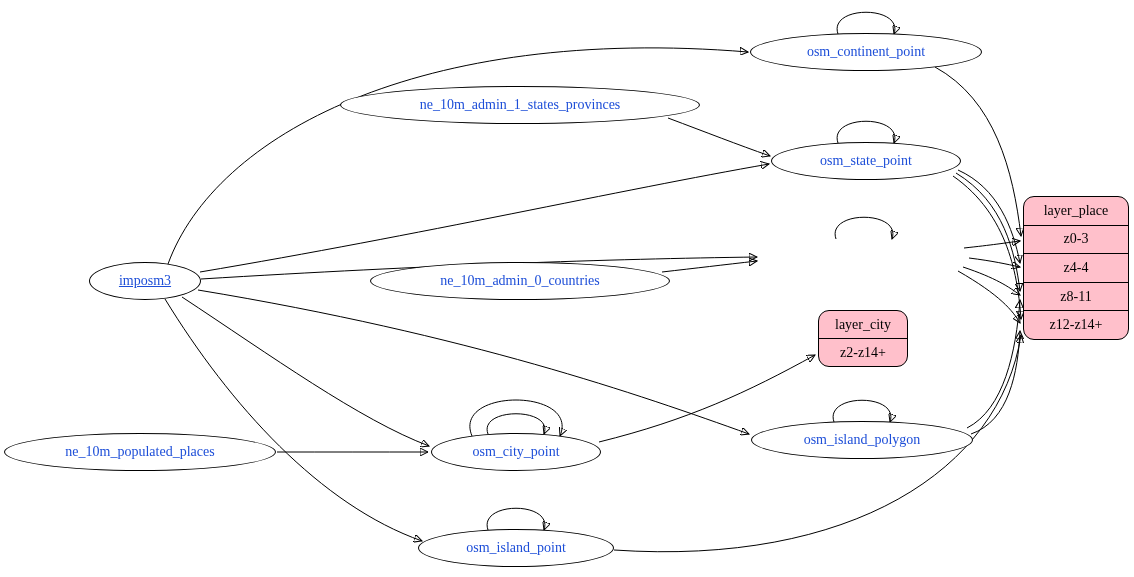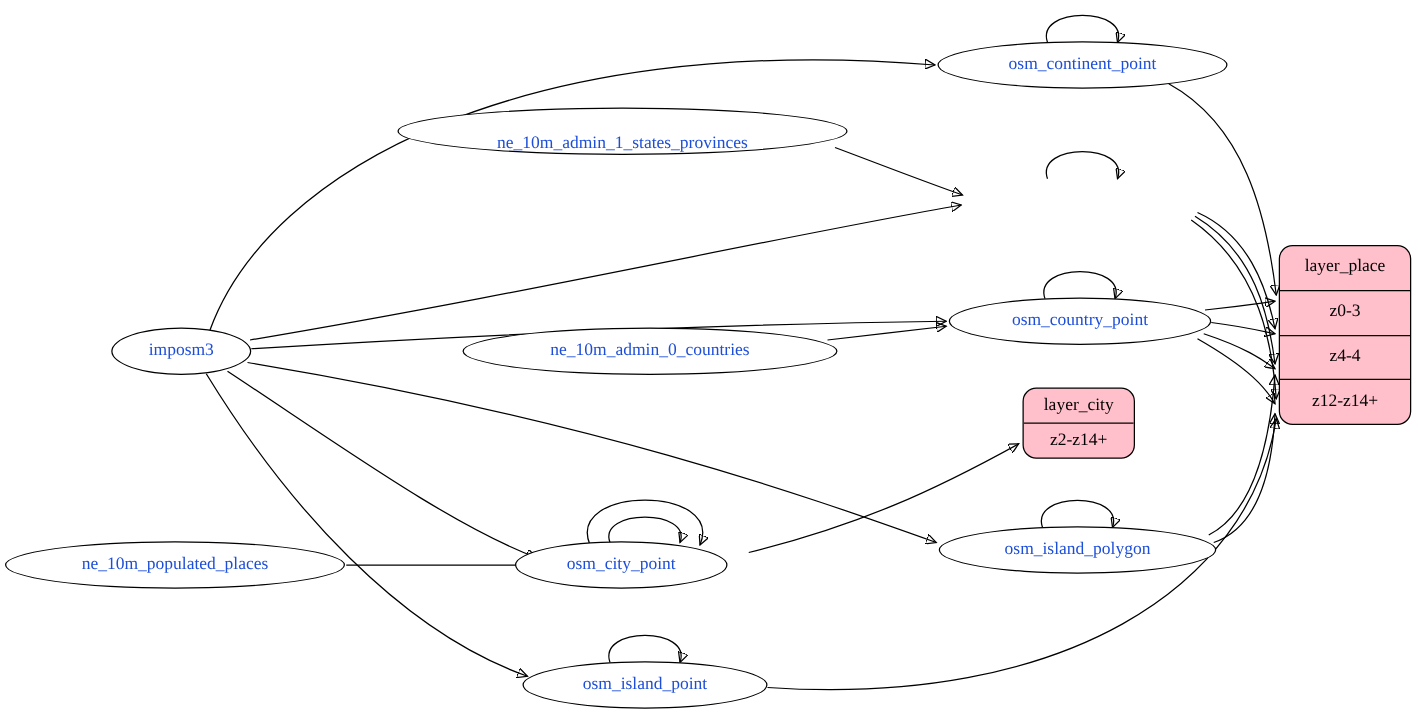--- a/index.html
+++ b/index.html
@@ -81,61 +81,62 @@
     <path marker-end="url(#arrow)" d="M 969,258 C 993,261 1006,264 1020,267"></path>
     <path marker-end="url(#arrow)" d="M 963,267 C 996,278 1009,287 1020,295"></path>
     <path marker-end="url(#arrow)" d="M 958,271 C 1000,295 1013,311 1020,323"></path>
     <path marker-end="url(#arrow)" d="M 967,428 C 1004,409 1016,352 1020,300"></path>
     <path marker-end="url(#arrow)" d="M 971,434 C 1009,421 1018,372 1020,331"></path>
     <path marker-end="url(#arrow)" d="M 614,550 C 850,566 1000,470 1021,335"></path>
 
     <path marker-end="url(#arrow)" d="M 599,442 C 688,420 748,392 815,355"></path>
   </svg>
 
-  <div class="node" style="left:89px; top:262px; width:112px; height:38px;">
+  <div class="node" style="left:89px; top:262px; width:112px; height:38px;text-decoration:underline;">
     <span>imposm3</span>
   </div>
 
   <div class="node" style="left:750px; top:33px; width:232px; height:38px;">
     <span>osm_continent_point</span>
   </div>
 
-  <div class="node" style="left:318px; top:86px; width:360px; height:38px;align-items:flex-end;">
+  <div class="node" style="left:340px; top:86px; width:360px; height:38px;">
     <span>ne_10m_admin_1_states_provinces</span>
   </div>
 
+  <div class="node" style="left:771px; top:142px; width:190px; height:38px;">
+    <span>osm_state_point</span>
+  </div>
 
-  <div class="node" style="left:759px; top:238px; width:210px; height:38px;">
-    <span>osm_country_point</span>
-  </div>
 
   <div class="node" style="left:370px; top:262px; width:300px; height:38px;">
     <span>ne_10m_admin_0_countries</span>
   </div>
 
-  <div class="node" style="left:412px; top:433px; width:170px; height:38px;">
+  <div class="node" style="left:431px; top:433px; width:170px; height:38px;">
     <span>osm_city_point</span>
   </div>
 
   <div class="node" style="left:4px; top:433px; width:272px; height:38px;">
     <span>ne_10m_populated_places</span>
   </div>
 
   <div class="node" style="left:751px; top:421px; width:222px; height:38px;">
     <span>osm_island_polygon</span>
   </div>
 
   <div class="node" style="left:418px; top:529px; width:196px; height:38px;">
     <span>osm_island_point</span>
   </div>
 
   <div class="record" style="left:1023px; top:196px; width:106px; height:144px;">
     <div class="record-row">layer_place</div>
     <div class="record-row">z0-3</div>
     <div class="record-row">z4-4</div>
+    <div class="record-row">z8-11</div>
     <div class="record-row">z12-z14+</div>
   </div>
 
   <div class="record" style="left:818px; top:310px; width:90px; height:57px;justify-content:flex-end;">
     <div class="record-row">layer_city</div>
     <div class="record-row">z2-z14+</div>
   </div>
 
 </div>
 

